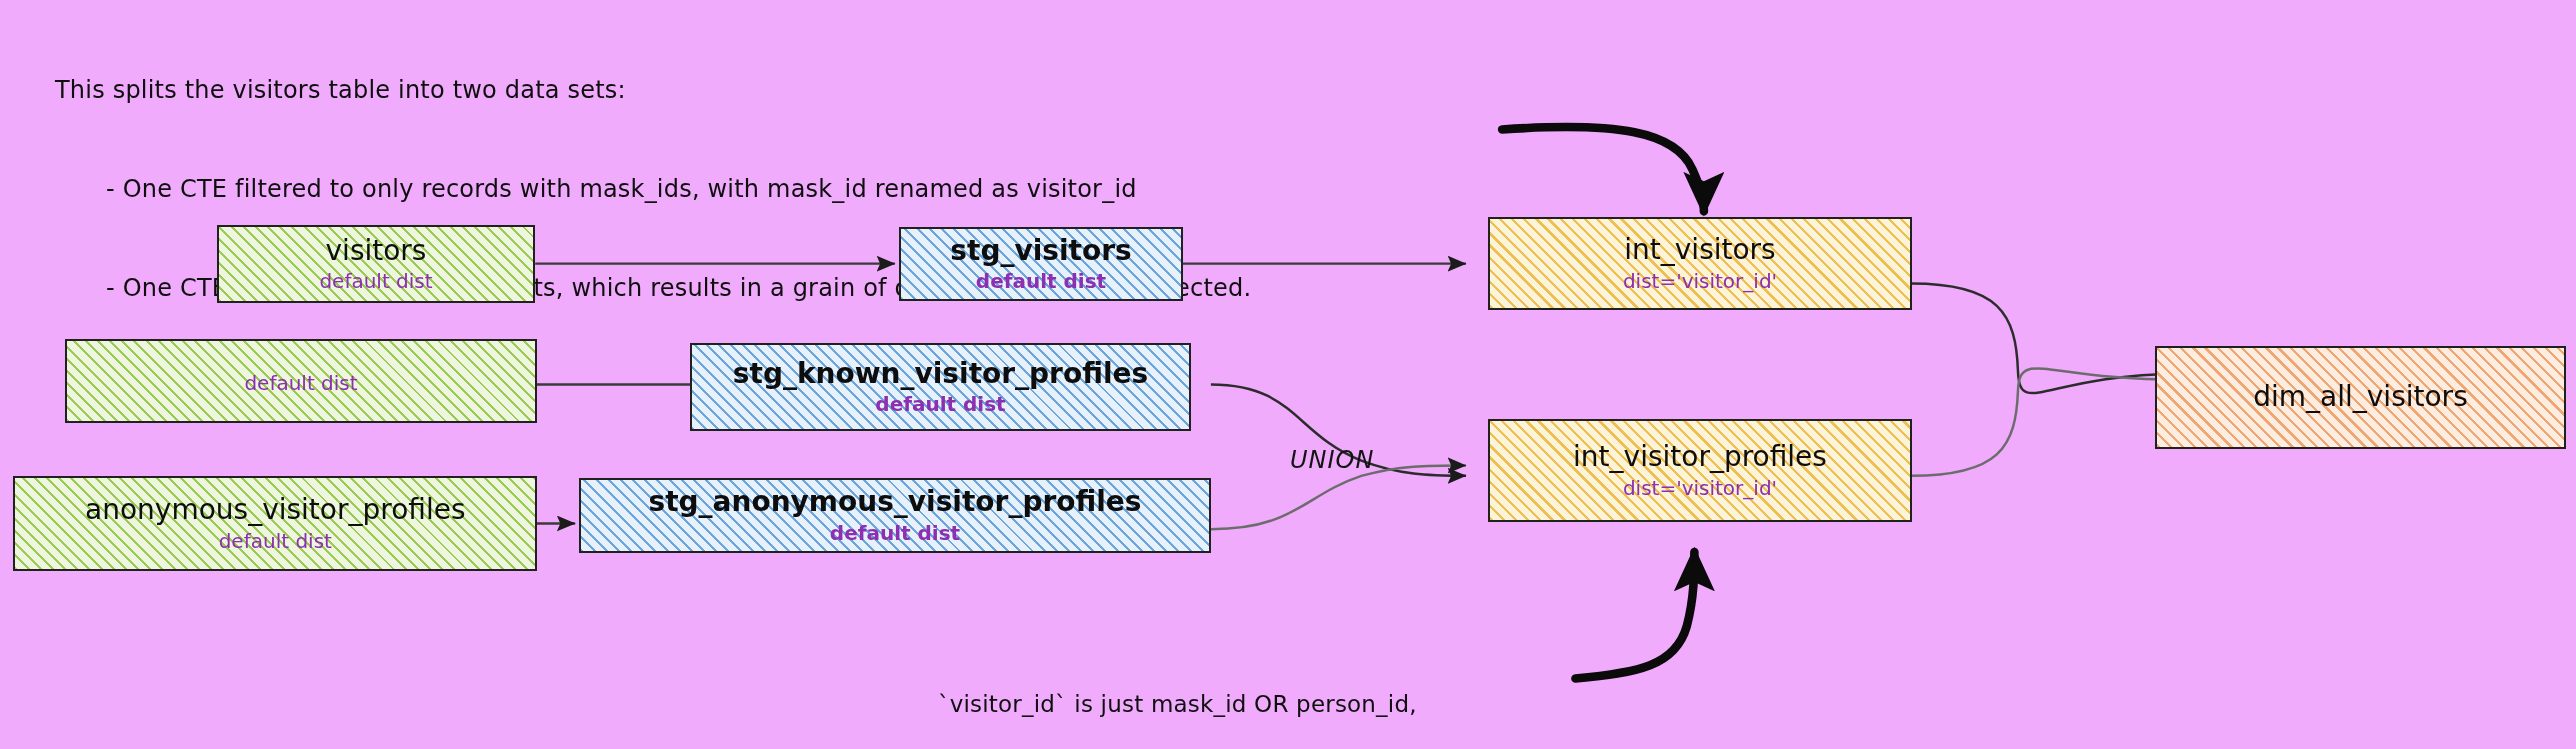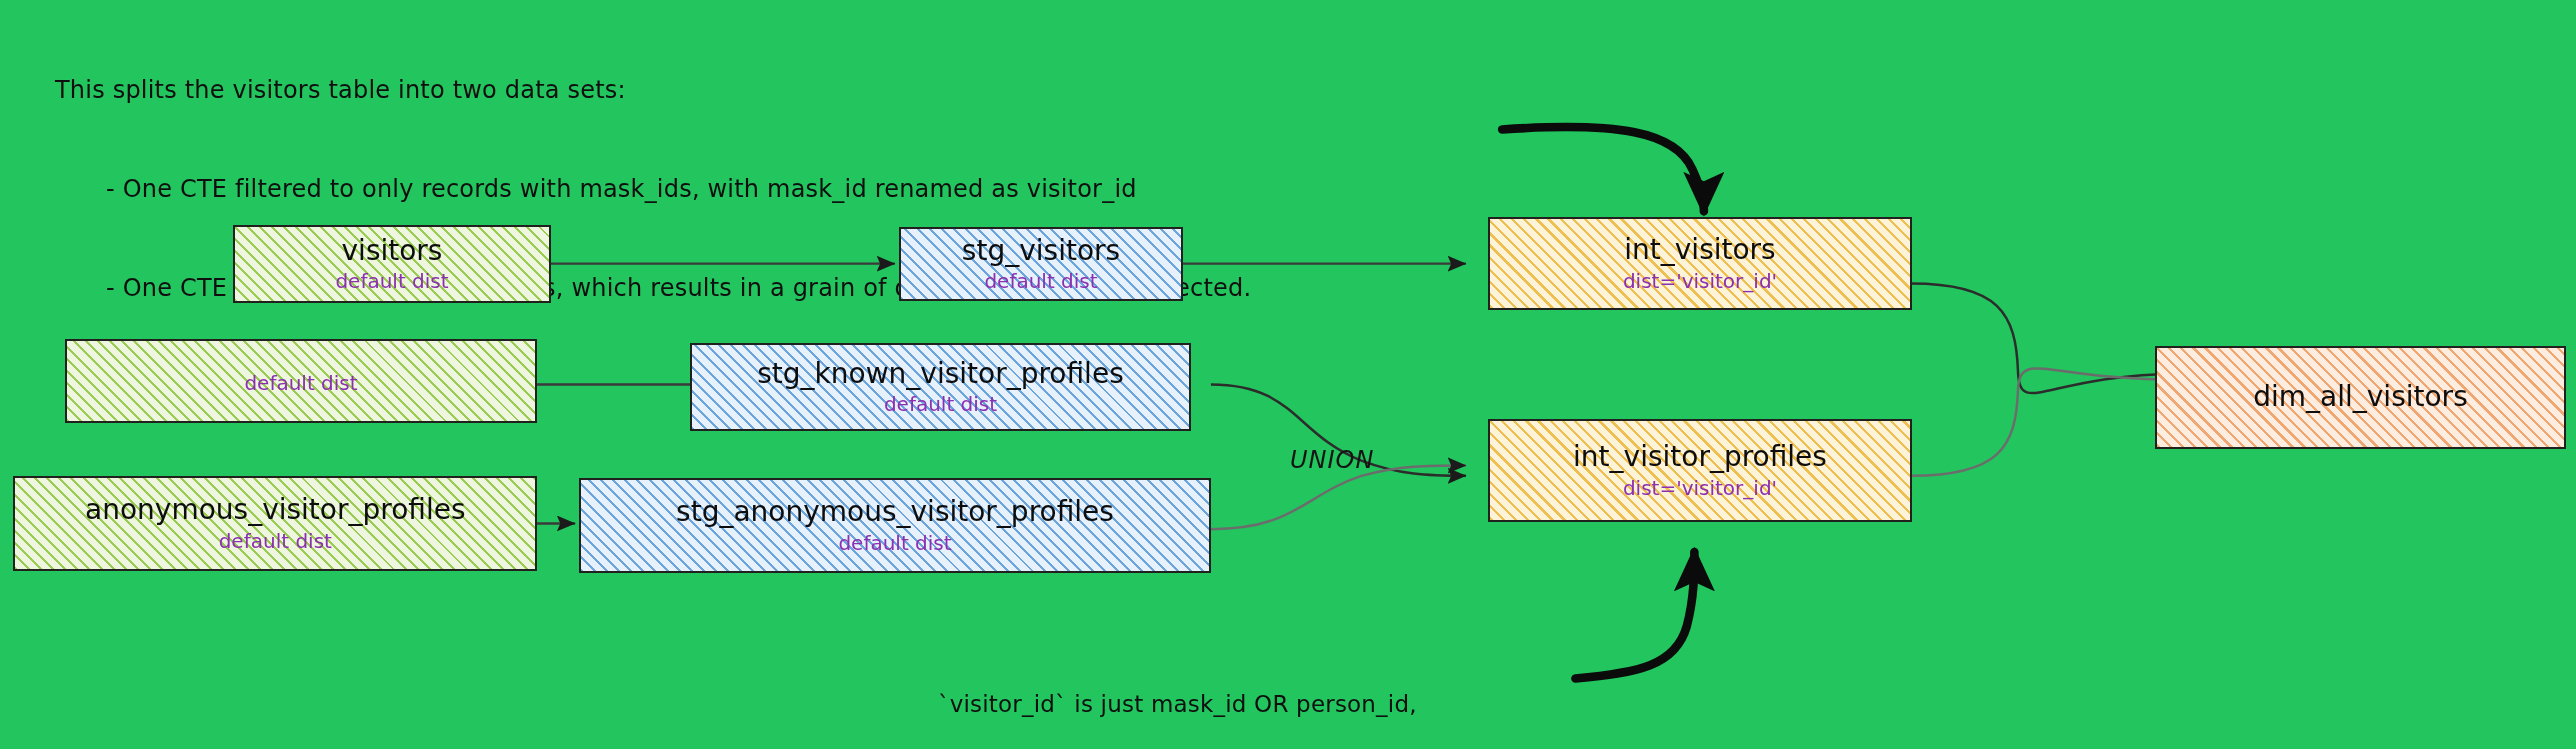--- a/index.html
+++ b/index.html
@@ -1,20 +1,20 @@
 <!DOCTYPE html>
 <html style="font-size:15.2px"><head>
 <meta charset="utf-8">
 <style>
   html,body{margin:0;padding:0;background:#ffffff;}
   body{
     font-family:"DejaVu Sans", sans-serif;
     width:2576px;height:749px;overflow:hidden;position:relative;
   }
-  #stage{position:absolute;left:0;top:0;width:2576px;height:749px;background:#22c55e;}
+  #stage{position:absolute;left:0;top:0;width:2576px;height:749px;background:#f0abfc;}
 
   
   .note{
     position:absolute;
     font-family:"DejaVu Sans", sans-serif;
     color:#100f0f;
     white-space:pre;
     letter-spacing:0.2px;
   }
   #top-note{left:55px;top:7.6px;font-size:24px;line-height:33px;}
@@ -48,20 +48,21 @@
     background-color:#eef6e0;
     background-image:repeating-linear-gradient(45deg,
         rgba(140,196,58,.85) 0px, rgba(140,196,58,.85) 2.1px,
         rgba(140,196,58,0) 2.1px, rgba(140,196,58,0) 8.6px);
   }
   .blue{
     background-color:#e7f1fb;
     background-image:repeating-linear-gradient(45deg,
         rgba(78,146,213,.80) 0px, rgba(78,146,213,.80) 2.1px,
         rgba(78,146,213,0) 2.1px, rgba(78,146,213,0) 8.6px);
+    font-weight:bold;
   }
   .yellow{
     background-color:#fcf3d9;
     background-image:repeating-linear-gradient(45deg,
         rgba(235,178,47,.80) 0px, rgba(235,178,47,.80) 2.3px,
         rgba(235,178,47,0) 2.3px, rgba(235,178,47,0) 8.6px);
   }
   .orange{
     background-color:#fdece0;
     background-image:repeating-linear-gradient(45deg,
@@ -122,21 +123,21 @@
 
     <path d="M2008,500 C2100,500 2118,470 2120,410 C2122,366 2150,399 2290,399" fill="none" stroke="#6c6c6c" stroke-width="2.6" marker-end="url(#ah)"></path>
 
     <path d="M1578,136 C1700,128 1760,138 1778,178 C1790,205 1790,212 1790,222" fill="none" stroke="#0b0b0b" stroke-width="9" stroke-linecap="round" marker-end="url(#ahfat)"></path>
 
     <path d="M1655,713 C1720,707 1760,700 1772,658 C1780,628 1780,600 1780,580" fill="none" stroke="#0b0b0b" stroke-width="9" stroke-linecap="round" marker-end="url(#ahfat)"></path>
   </svg>
 
   <div class="union-label">UNION</div>
 
-  <div class="node green" style="left:217px;top:225px;width:318px;height:78px;margin-left:16px;">
+  <div class="node green" style="left:217px;top:225px;width:318px;height:78px;">
     <span class="title">visitors</span>
     <span class="sub">default dist</span>
   </div>
 
   <div class="node green" style="left:65px;top:339px;width:472px;height:84px;">
     <span class="sub">default dist</span>
   </div>
 
   <div class="node green" style="left:13.3px;top:476px;width:524px;height:95px;">
     <span class="title">anonymous_visitor_profiles</span>
@@ -146,21 +147,21 @@
   <div class="node blue" style="left:899px;top:227px;width:284px;height:74px;">
     <span class="title">stg_visitors</span>
     <span class="sub">default dist</span>
   </div>
 
   <div class="node blue" style="left:690px;top:343px;width:501px;height:88px;">
     <span class="title">stg_known_visitor_profiles</span>
     <span class="sub">default dist</span>
   </div>
 
-  <div class="node blue" style="left:579px;top:478px;width:632px;height:95px;">
+  <div class="node blue" style="left:579px;top:478px;width:632px;height:75px;">
     <span class="title">stg_anonymous_visitor_profiles</span>
     <span class="sub">default dist</span>
   </div>
 
   <div class="node yellow" style="left:1488px;top:217px;width:424px;height:93px;">
     <span class="title">int_visitors</span>
     <span class="sub">dist='visitor_id'</span>
   </div>
 
   <div class="node yellow" style="left:1488px;top:419px;width:424px;height:103px;">

